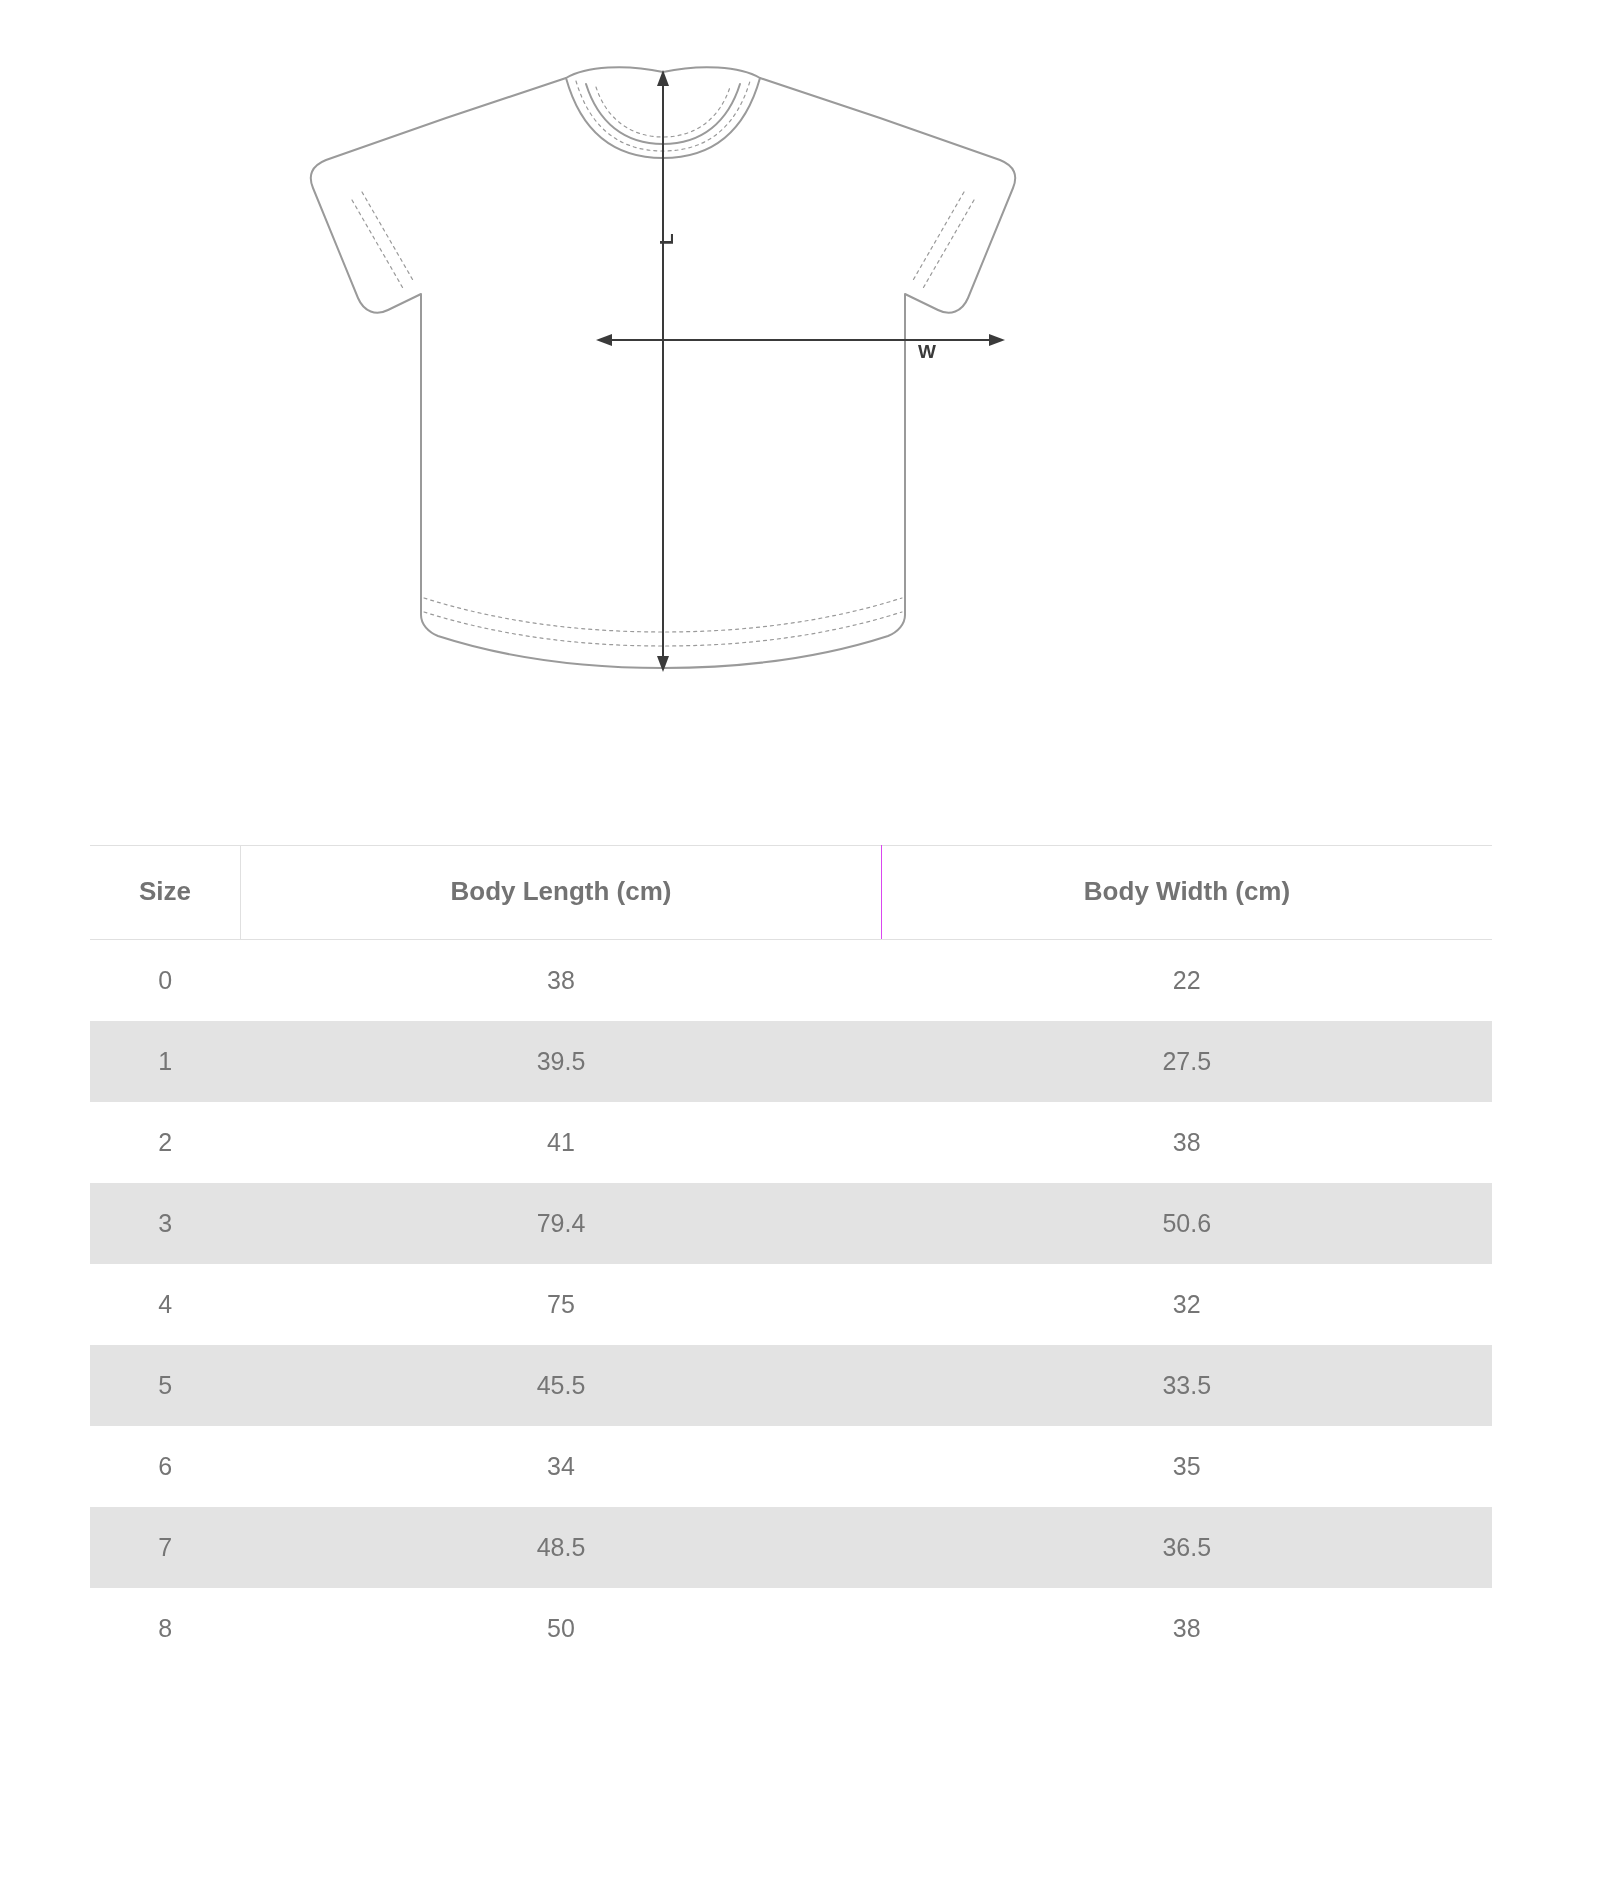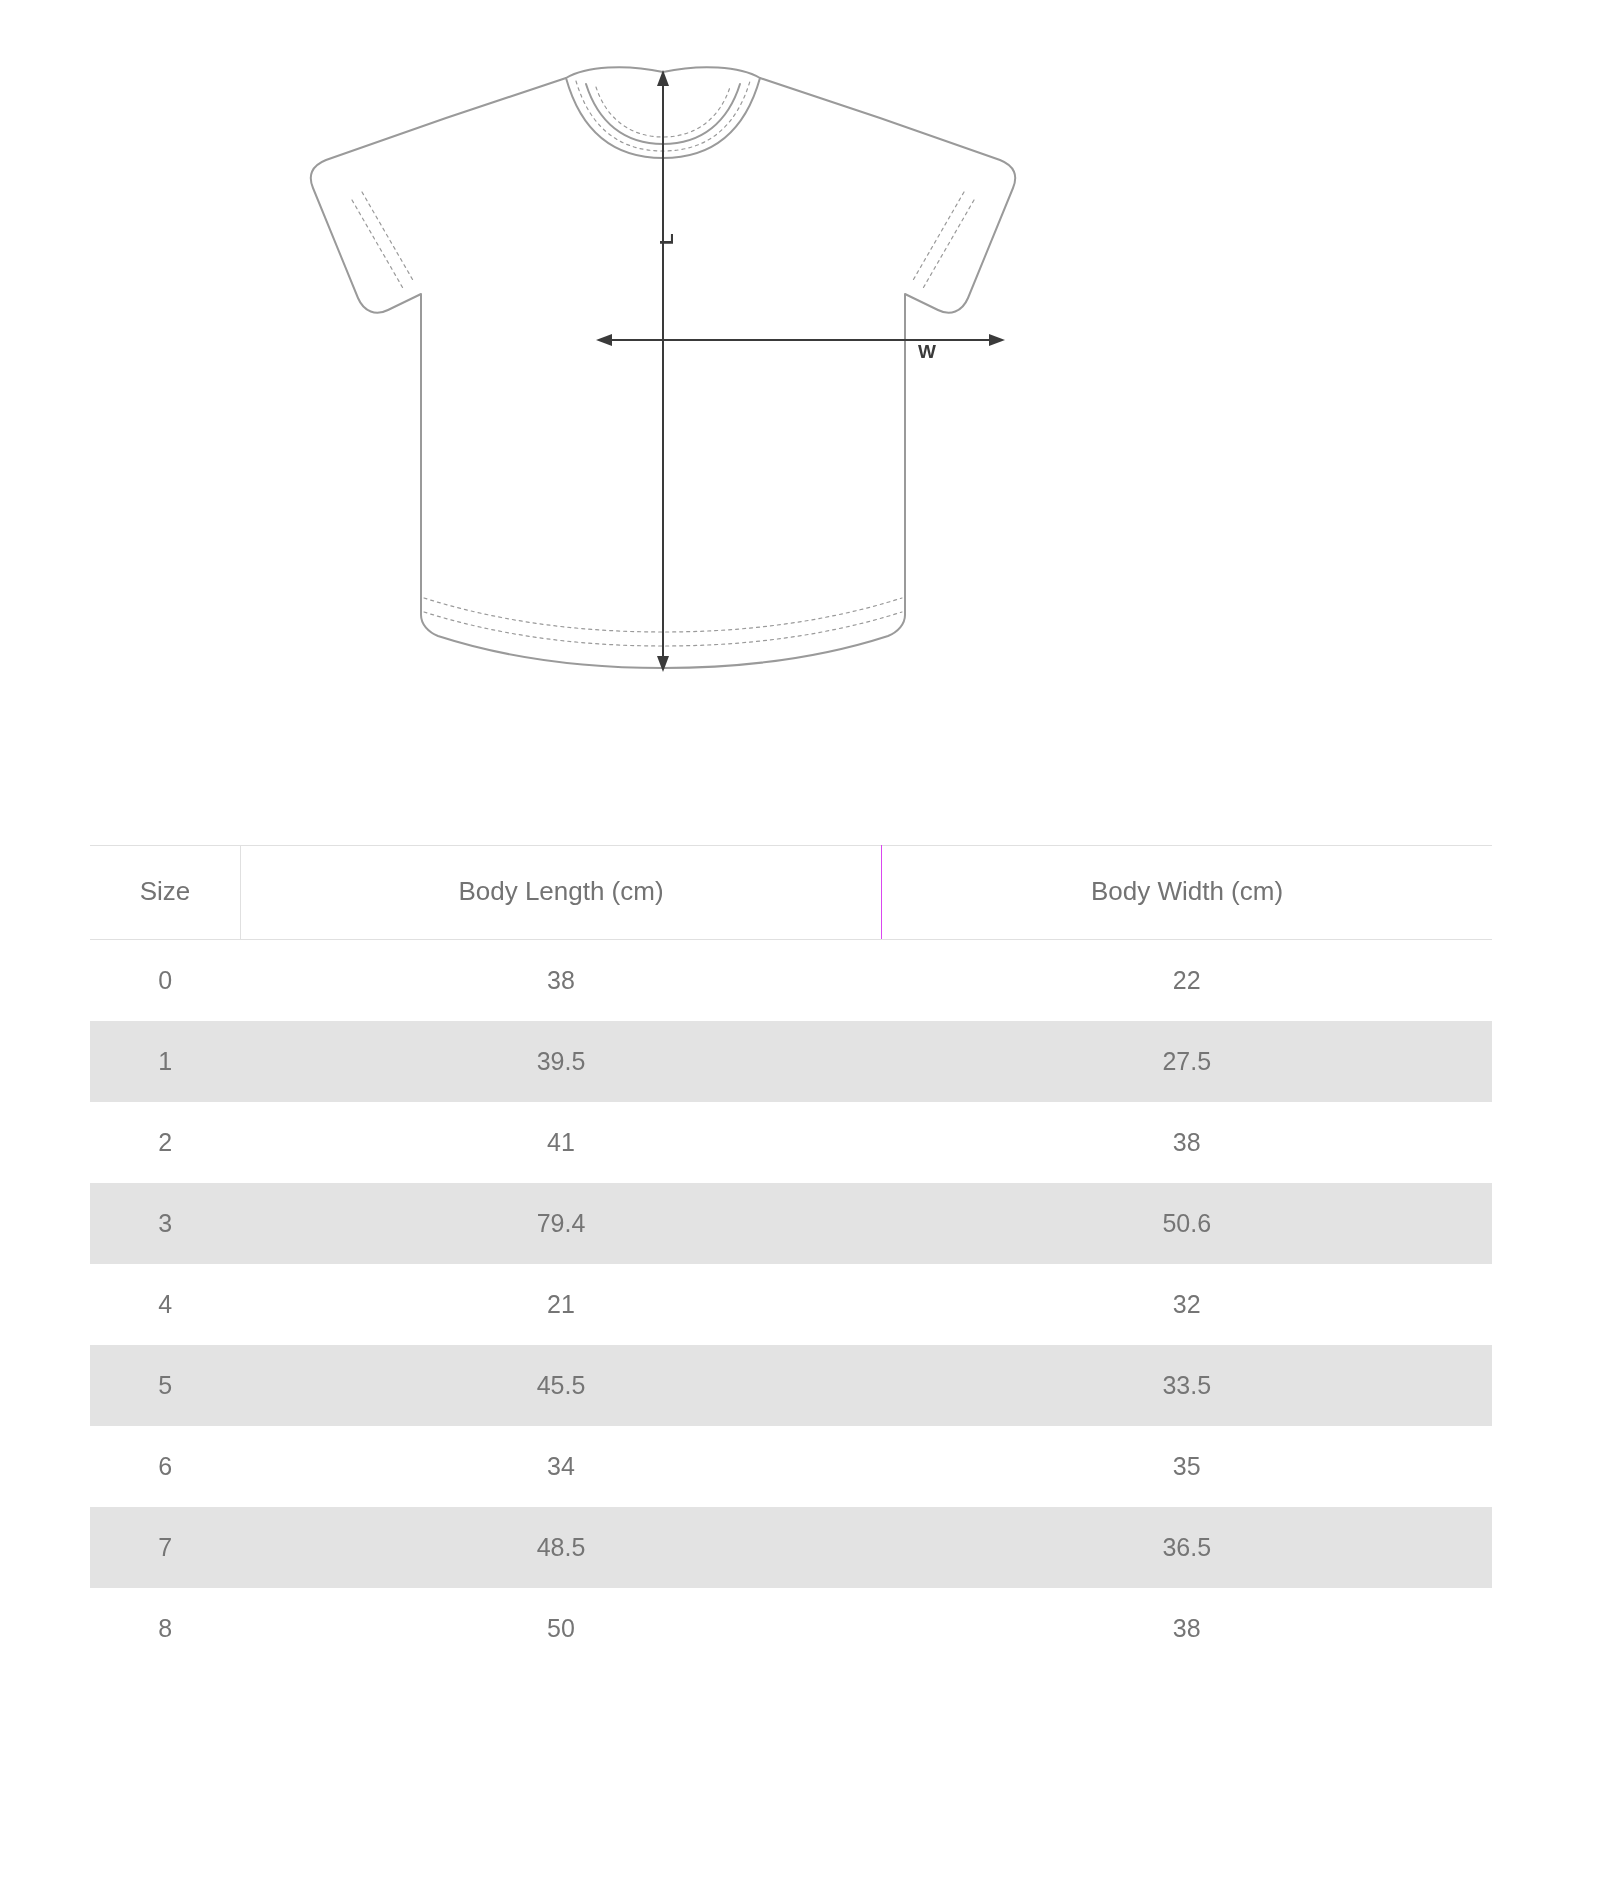--- a/index.html
+++ b/index.html
@@ -44,21 +44,21 @@
     left: 90px;
     top: 845px;
     width: 1400px;
   }
   table.size-table {
     border-collapse: collapse;
     width: 1400px;
     table-layout: fixed;
   }
   table.size-table thead th {
-    font-weight: normal;
+    font-weight: bold;
     font-size: 26px;
     color: #737373;
     padding: 30px 0 32px 0;
     text-align: center;
     border-top: 1px solid #e0e0e0;
     border-bottom: 1px solid #e0e0e0;
   }
   table.size-table thead th.col-size {
     width: 150px;
     border-right: 1px solid #e0e0e0;
@@ -205,21 +205,21 @@
             <td>41</td>
             <td>38</td>
           </tr>
           <tr class="alt">
             <td>3</td>
             <td>79.4</td>
             <td>50.6</td>
           </tr>
           <tr>
             <td>4</td>
-            <td>21</td>
+            <td>75</td>
             <td>32</td>
           </tr>
           <tr class="alt">
             <td>5</td>
             <td>45.5</td>
             <td>33.5</td>
           </tr>
           <tr>
             <td>6</td>
             <td>34</td>

